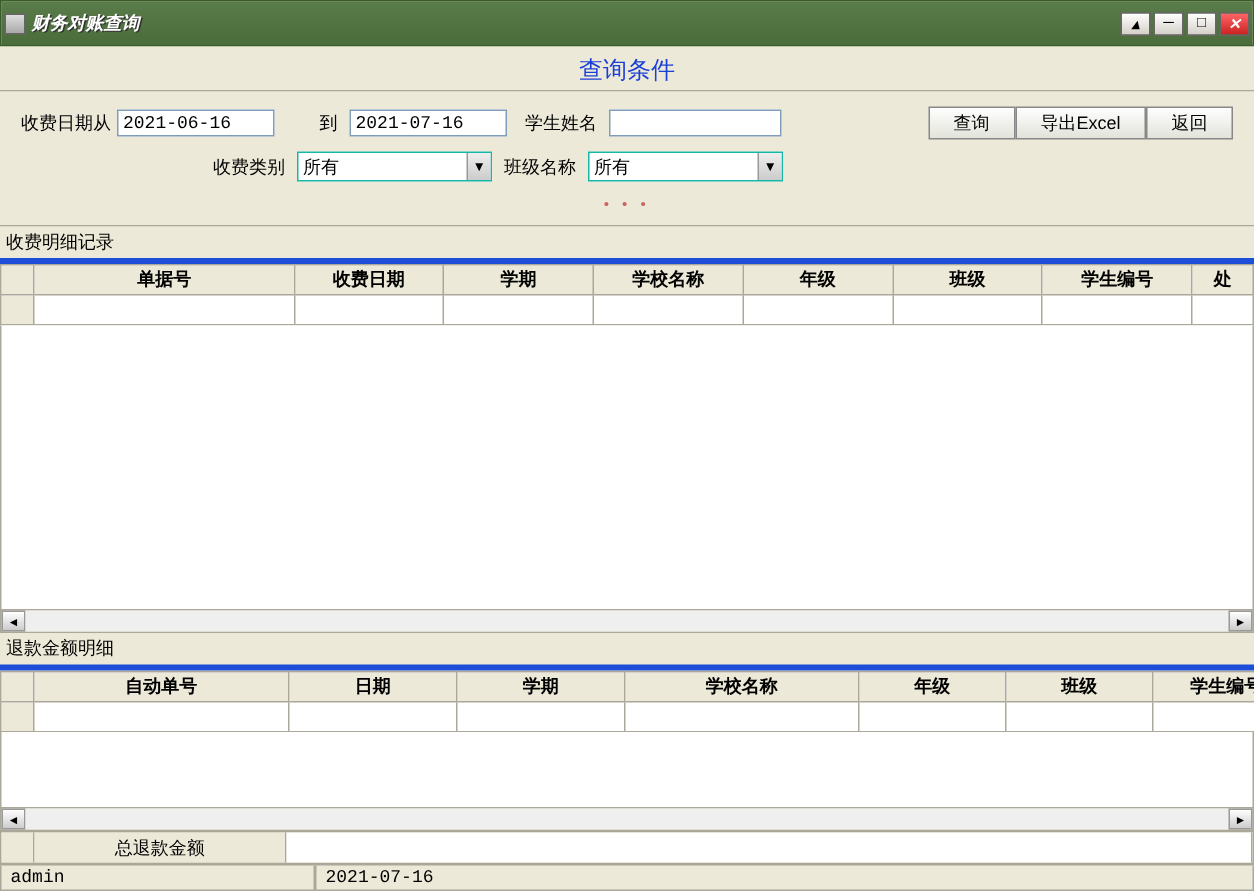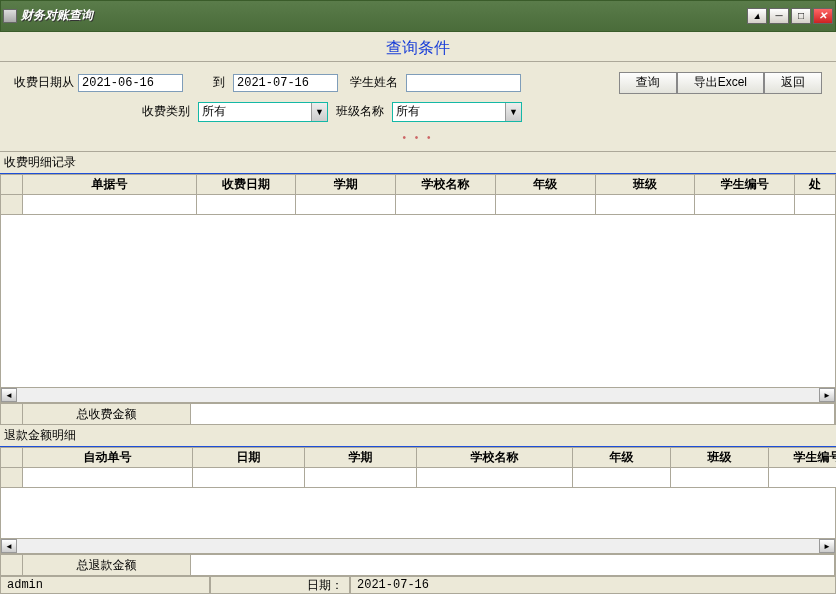--- a/index.html
+++ b/index.html
@@ -14,21 +14,21 @@
 .titlebar-btn.close { background: linear-gradient(#f66,#c22); color: #fff; }
 .section-title { text-align: center; color: #1a3fd8; font-weight: normal; font-size: 16px; padding: 6px 0 2px; background: #ece9d8; border-bottom: 1px solid #aca899; }
 .form-area { padding: 10px 14px 6px; background: #ece9d8; border-bottom: 1px solid #aca899; }
 .form-row { display: flex; align-items: center; margin-bottom: 8px; }
 .lbl { font-size: 12px; color: #000; margin-right: 4px; white-space: nowrap; }
 .input-txt { height: 18px; border: 1px solid #7f9db9; background: #fff; padding: 0 3px; font-size: 12px; font-family: "Courier New", monospace; }
 .select { height: 20px; border: 1px solid #14b8a6; background: #fff; font-size: 12px; position: relative; display: inline-flex; align-items: center; padding: 0 3px; cursor: default; }
 .select .arrow { position: absolute; right: 0; top: 0; width: 16px; height: 100%; background: linear-gradient(#eee,#ccc); border-left: 1px solid #999; display: flex; align-items: center; justify-content: center; font-size: 9px; }
 .btn { height: 22px; padding: 0 16px; border: 1px solid #888; background: linear-gradient(#fefefe,#e3e3db); font-size: 12px; cursor: default; display: inline-flex; align-items: center; justify-content: center; }
 .btn-group { margin-left: auto; display: flex; gap: 0; }
-.group-label { font-size: 12px; color: #000; padding: 2px 4px; border-bottom: 1px solid #1d4ed8; background: #ece9d8; }
+.group-label { font-size: 12px; color: #000; padding: 2px 4px; border-bottom: 4px solid #1d4ed8; background: #ece9d8; }
 .grid { border-collapse: collapse; width: 100%; table-layout: fixed; }
 .grid th, .grid td { border: 1px solid #aca899; height: 20px; font-weight: bold; font-size: 12px; text-align: center; background: #ece9d8; overflow: hidden; white-space: nowrap; }
 .grid th { background: #ece9d8; }
 .grid .row-head { width: 22px; background: #ece9d8; }
 .grid-body-row td { background: #fff; }
 .grid-scroll { overflow: auto; background: #fff; }
 .scroll-x { height: 16px; background: #ece9d8; border: 1px solid #aca899; display: flex; align-items: center; }
 .scroll-x .sb-btn { width: 16px; height: 14px; background: linear-gradient(#fff,#ccc); border: 1px solid #999; display: flex; align-items: center; justify-content: center; font-size: 8px; }
 .scroll-x .sb-track { flex: 1; height: 14px; background: #efefef; }
 .summary-row { display: flex; align-items: stretch; border: 1px solid #aca899; background: #ece9d8; }
@@ -127,25 +127,20 @@
         </tr>
       </tbody>
         </table>
     </div>
     <div style="flex:1;background:#fff;border-left:1px solid #aca899;border-right:1px solid #aca899"></div>
     <div class="scroll-x">
       <div class="sb-btn">◄</div>
       <div class="sb-track"></div>
       <div class="sb-btn">►</div>
     </div>
-    <div class="summary-row">
-      <div class="summary-cell-h" style="width:22px"></div>
-      <div class="summary-cell-h" style="width:168px">总收费金额</div>
-      <div class="summary-cell"></div>
-    </div>
   </div>
 
   <div class="panel2" style="flex:1">
     <div class="group-label">退款金额明细</div>
     <div class="grid-scroll" style="flex:0 0 auto">
       <table class="grid">
         <colgroup>
           <col style="width:22px">
             <col style="width:170px">
             <col style="width:112px">
@@ -187,16 +182,15 @@
     </div>
     <div class="summary-row">
       <div class="summary-cell-h" style="width:22px"></div>
       <div class="summary-cell-h" style="width:168px">总退款金额</div>
       <div class="summary-cell"></div>
     </div>
   </div>
 
   <div class="statusbar">
     <div class="status-cell" style="width:210px">admin</div>
-    <div class="status-cell" style="width:140px;justify-content:flex-end;font-family:'SimSun'">日期：</div>
     <div class="status-cell" style="flex:1">2021-07-16</div>
   </div>
 </div>
 
 </body></html>

